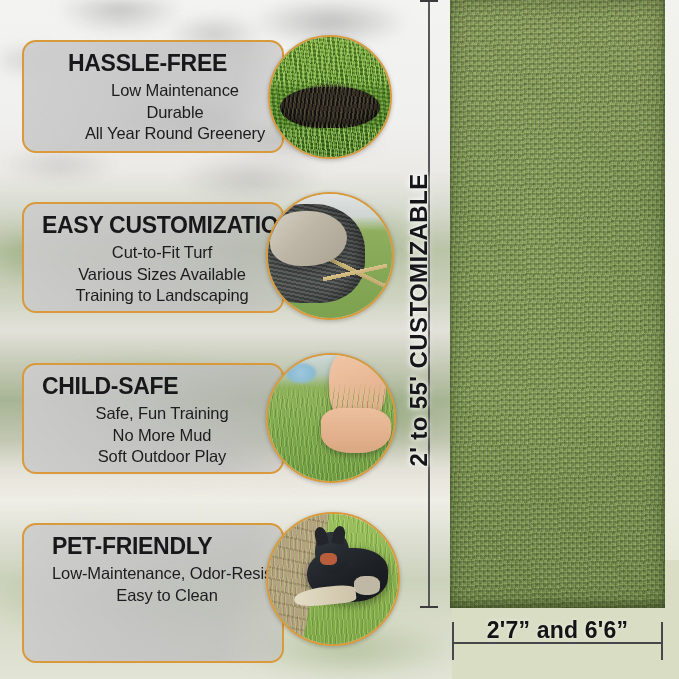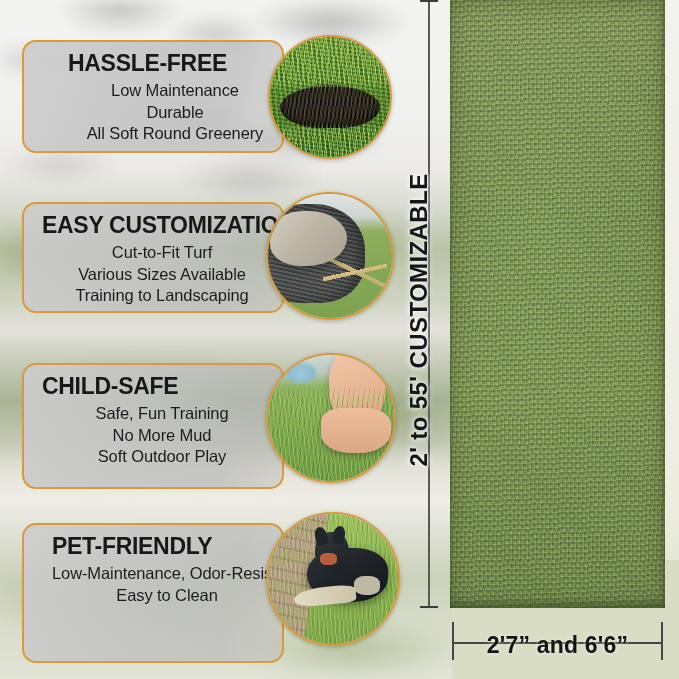--- a/index.html
+++ b/index.html
@@ -298,63 +298,63 @@
   }
   .dim-h-cap{
     position:absolute;width:2px;height:38px;background:#47474a;top:622px;
   }
   .avail-block{
     position:absolute;left:452px;top:614px;width:211px;
     text-align:center;color:#141417;font-weight:bold;
     text-shadow:0 0 4px rgba(240,242,228,.95);
   }
   .avail-line1{font-size:21px;line-height:23px;letter-spacing:.2px;}
-  .avail-line2{font-size:23px;line-height:26px;letter-spacing:.2px;margin-top:18px;}
+  .avail-line2{font-size:23px;line-height:26px;letter-spacing:.2px;margin-top:3px;}
 </style>
 </head>
 <body>
 
 <div id="stage">
 
   <div class="bg-left"></div>
   <div class="bg-right"></div>
   <div class="bg-right-noise"></div>
 
   <div class="turf"></div>
   <div class="turf-edge-left"></div>
   <div class="turf-edge-right"></div>
   <div class="turf-edge-bottom"></div>
 
   <div class="card" style="left:22px;top:40px;width:262px;height:113px;padding-left:44px;">
     <div class="card-title">HASSLE-FREE</div>
     <ul class="card-lines">
       <li>Low Maintenance</li>
       <li>Durable</li>
-      <li>All Soft Round Greenery</li>
+      <li>All Year Round Greenery</li>
     </ul>
   </div>
   <div class="bubble" style="left:268px;top:35px;width:124px;height:124px;">
     <div class="bub-inner photo-turfroll"></div>
   </div>
 
   <div class="card" style="left:22px;top:202px;width:262px;height:111px;">
     <div class="card-title">EASY CUSTOMIZATION</div>
     <ul class="card-lines">
       <li>Cut-to-Fit Turf</li>
       <li>Various Sizes Available</li>
       <li>Training to Landscaping</li>
     </ul>
   </div>
   <div class="bubble" style="left:266px;top:192px;width:128px;height:128px;">
     <div class="bub-inner photo-hands">
         <div class="photo-hands-tools"></div>
       </div>
   </div>
 
-  <div class="card" style="left:22px;top:363px;width:262px;height:126px;">
+  <div class="card" style="left:22px;top:363px;width:262px;height:111px;">
     <div class="card-title">CHILD-SAFE</div>
     <ul class="card-lines">
       <li>Safe, Fun Training</li>
       <li>No More Mud</li>
       <li>Soft Outdoor Play</li>
     </ul>
   </div>
   <div class="bubble" style="left:266px;top:353px;width:130px;height:130px;">
     <div class="bub-inner photo-child">
       <div class="photo-child-blue"></div>

